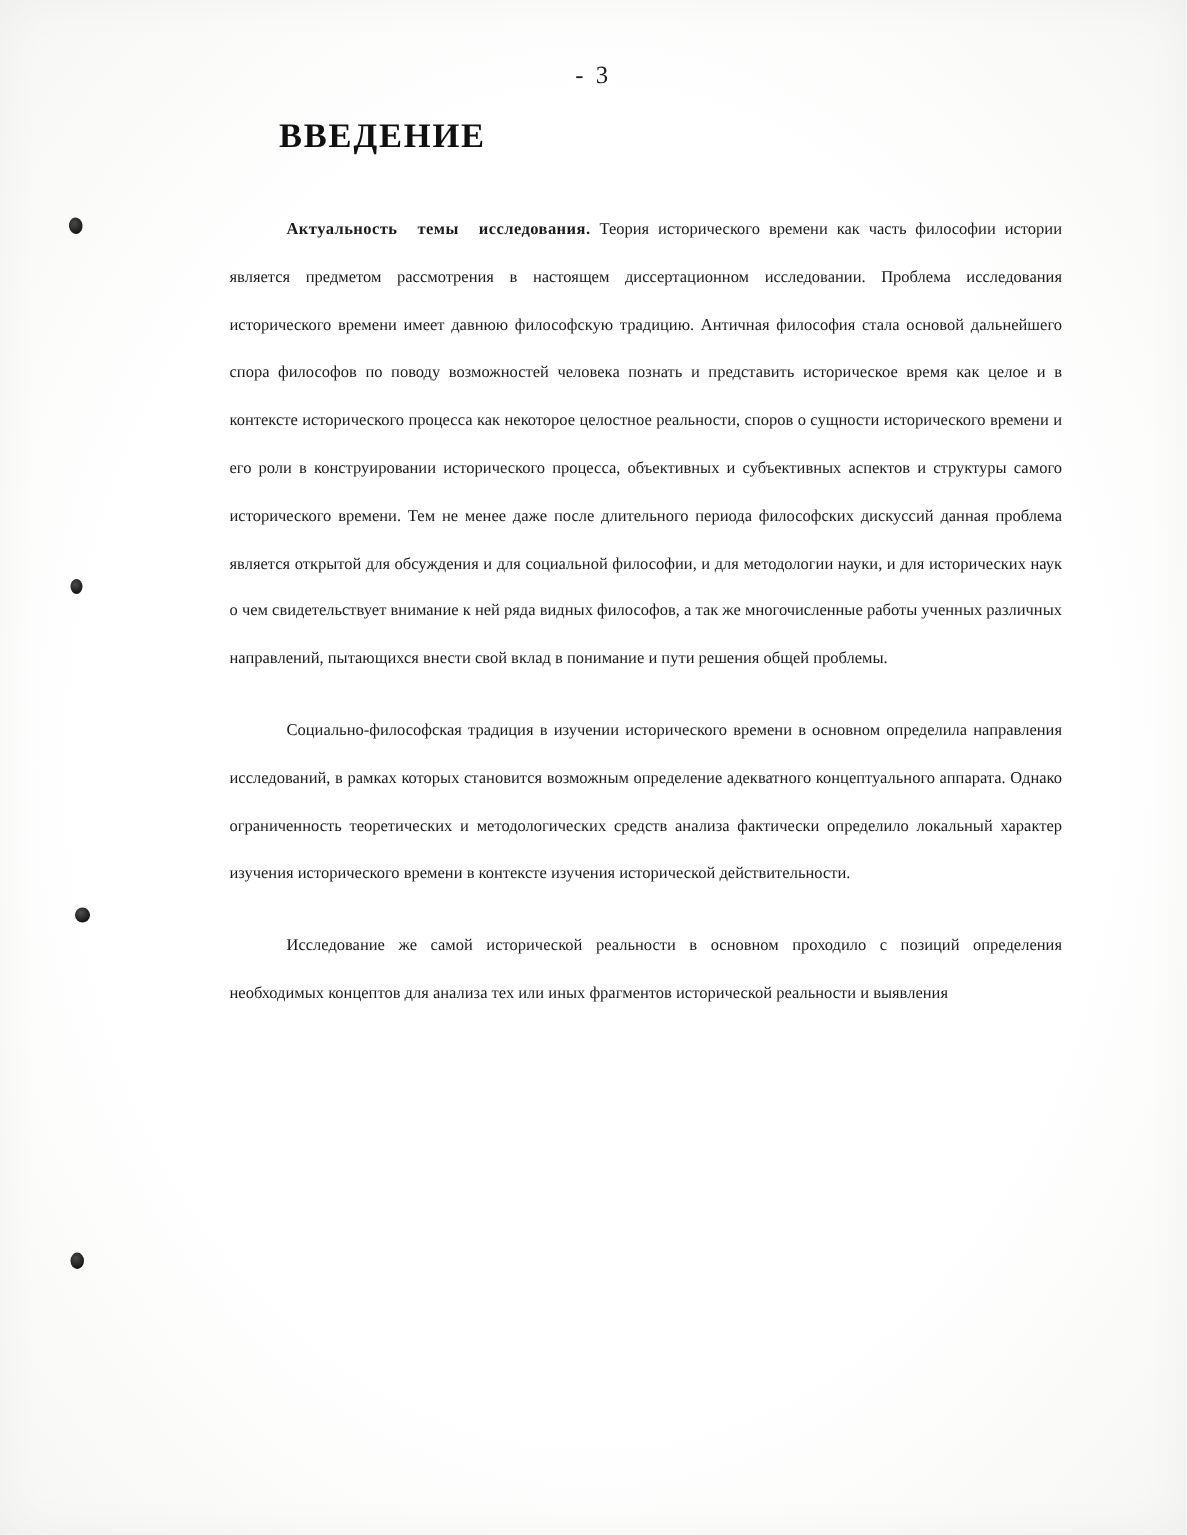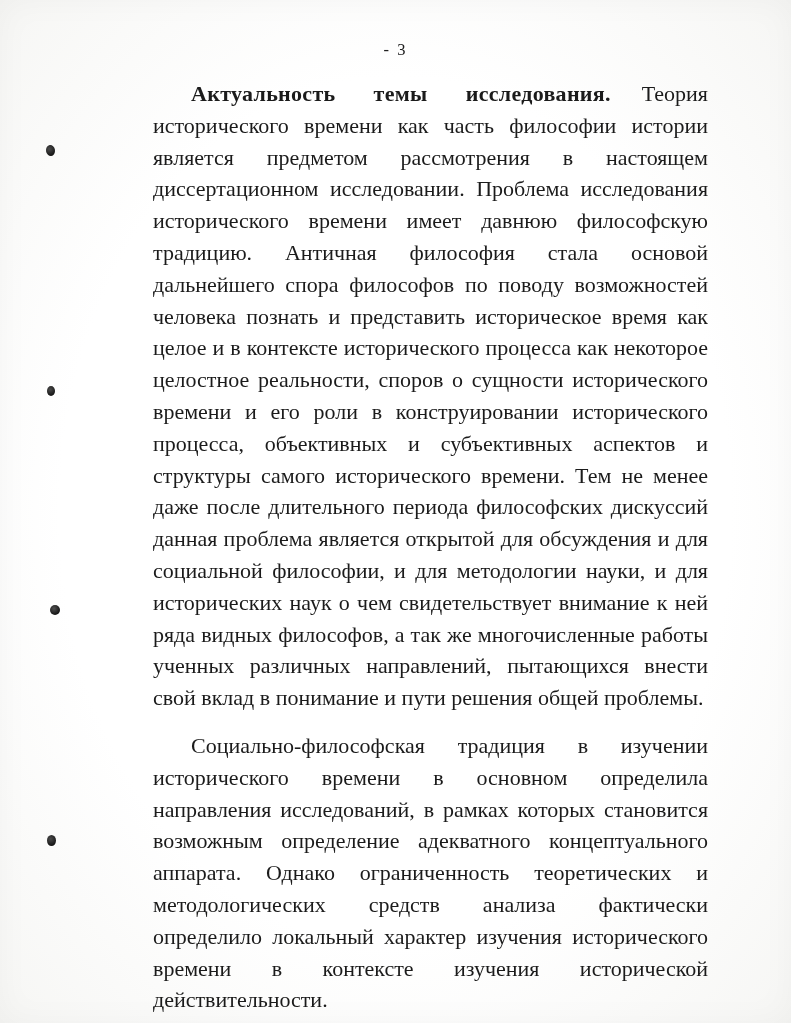--- a/index.html
+++ b/index.html
@@ -41,21 +41,21 @@
   }
   .doc-title {
     font-size: 23px;
     font-weight: bold;
     letter-spacing: 1.2px;
     margin: 0 0 34px 33px;
     color: #101010;
     font-family: "Liberation Serif", "DejaVu Serif", serif;
   }
   .para {
-    font-size: 22px;
+    font-size: 11px;
     line-height: 31.8px;
     text-align: justify;
     text-indent: 38px;
     margin: 0 0 0 0;
     color: #1b1b1b;
     hyphens: none;
   }
   .para + .para {
     margin-top: 16px;
   }
@@ -113,26 +113,30 @@
 
   <div class="page-number">- 3</div>
 
   <span class="hole h1"></span>
   <span class="hole h2"></span>
   <span class="hole h3"></span>
   <span class="hole h4"></span>
 
   <div class="content">
 
+    <h1 class="doc-title">ВВЕДЕНИЕ</h1>
 
     <p class="para">
       <span class="lead-spaced">Актуальность темы исследования.</span><span> Теория исторического времени как часть философии истории является предметом рассмотрения в настоящем диссертационном исследовании. Проблема исследования исторического времени имеет давнюю философскую традицию. Античная философия стала основой дальнейшего спора философов по поводу возможностей человека познать и представить историческое время как целое и в контексте исторического процесса как некоторое целостное реальности, споров о сущности исторического времени и его роли в конструировании исторического процесса, объективных и субъективных аспектов и структуры самого исторического времени. Тем не менее даже после длительного периода философских дискуссий данная проблема является открытой для обсуждения и для социальной философии, и для методологии науки, и для исторических наук о чем свидетельствует внимание к ней ряда видных философов, а так же многочисленные работы ученных различных направлений, пытающихся внести свой вклад в понимание и пути решения общей проблемы.</span>
     </p>
 
     <p class="para">
       <span>Социально-философская традиция в изучении исторического времени в основном определила направления исследований, в рамках которых становится возможным определение адекватного концептуального аппарата. Однако ограниченность теоретических и методологических средств анализа фактически определило локальный характер изучения исторического времени в контексте изучения исторической действительности.</span>
     </p>
 
+    <p class="para">
+      <span>Исследование же самой исторической реальности в основном проходило с позиций определения необходимых концептов для анализа тех или иных фрагментов исторической реальности и выявления</span>
+    </p>
 
   </div>
 
   <div class="scan-edge"></div>
 </div>
 
 </body></html>

